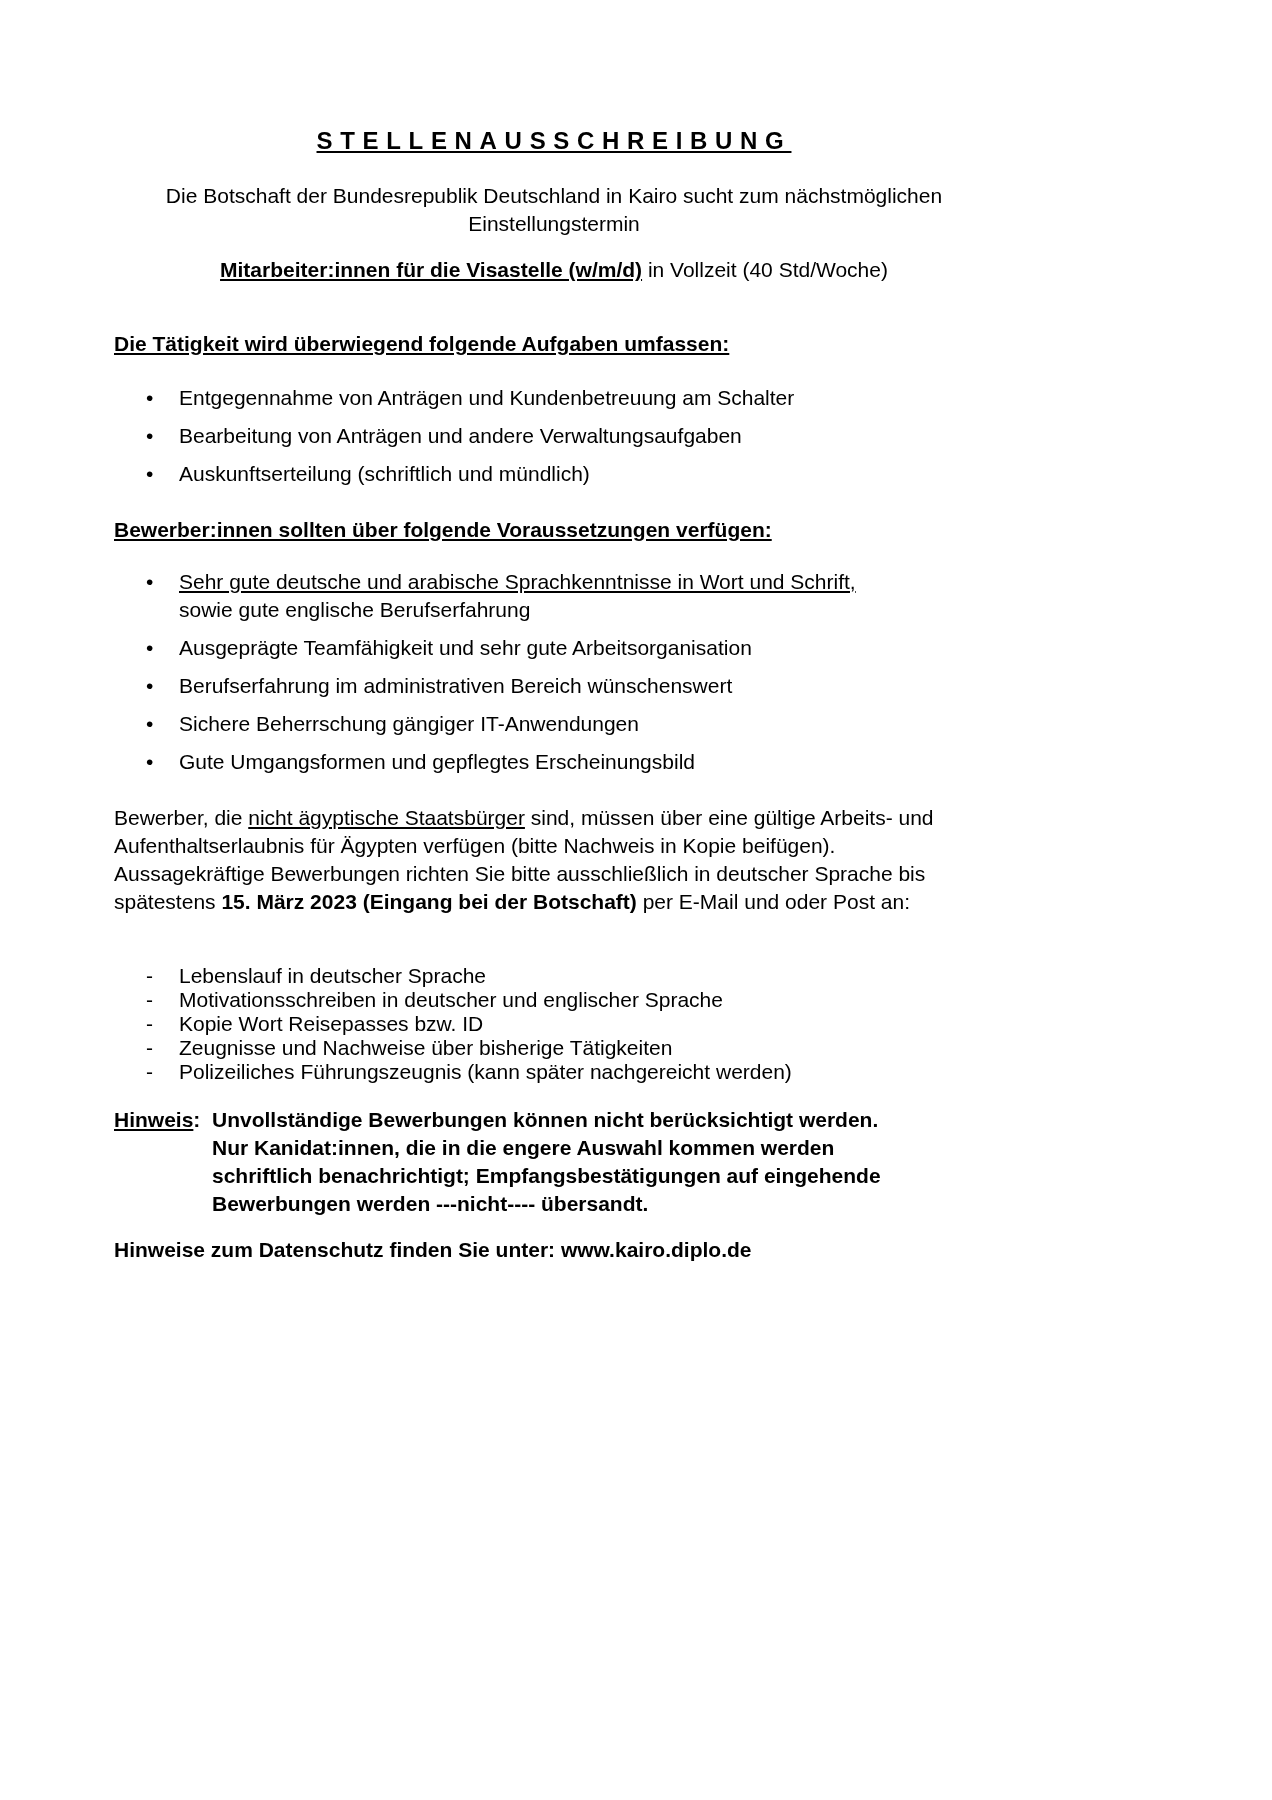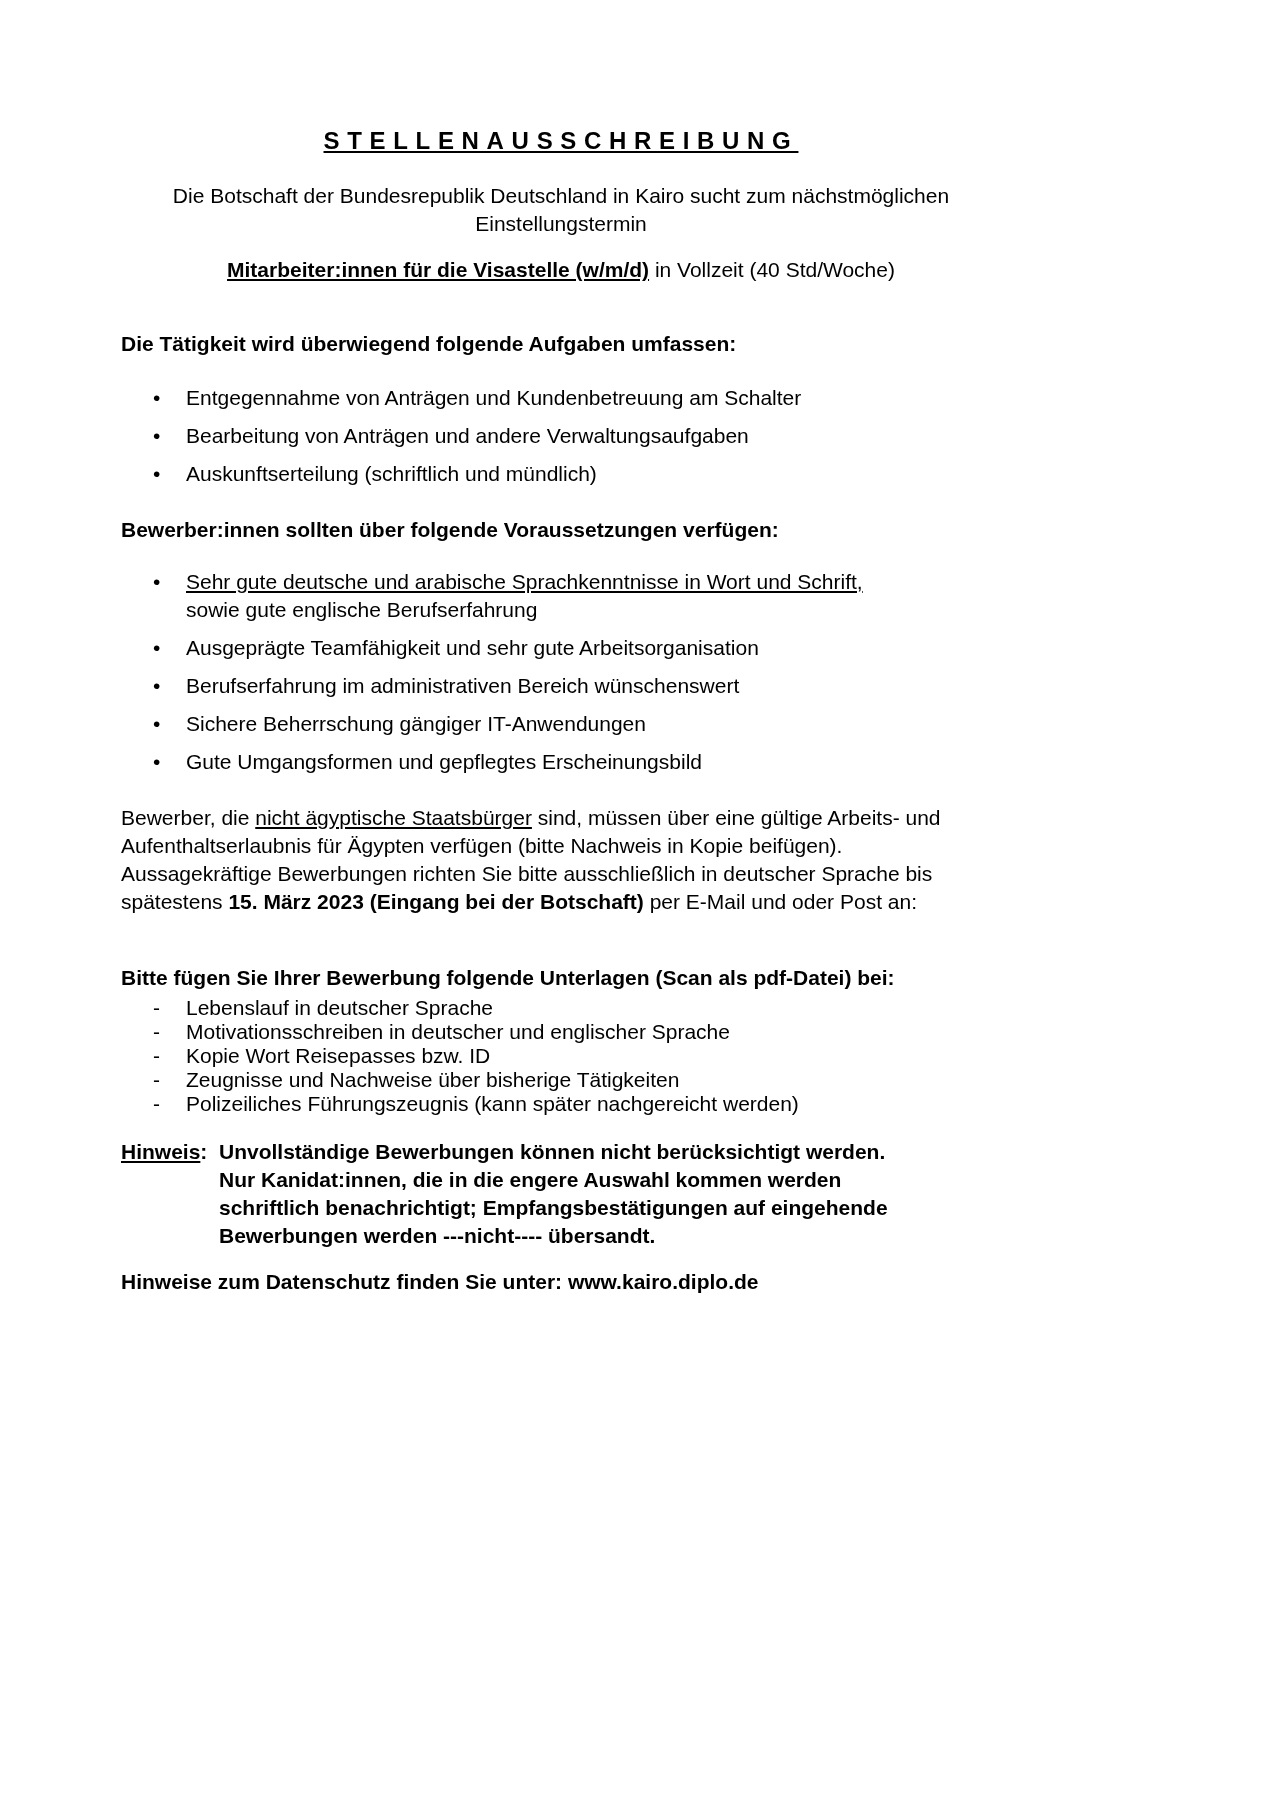--- a/index.html
+++ b/index.html
@@ -10,21 +10,21 @@
     height: 1800px;
     background: #ffffff;
     color: #000000;
     font-family: "Liberation Sans", "DejaVu Sans", sans-serif;
     font-size: 21px;
     line-height: 28px;
     overflow: hidden;
   }
   .content {
     position: absolute;
-    left: 121px;
+    left: 114px;
     top: 126px;
     width: 880px;
   }
   .b { font-weight: bold; }
   .u { text-decoration: underline; }
   .center { text-align: center; }
 
   .title {
     font-size: 24px;
     font-weight: bold;
@@ -33,20 +33,21 @@
     text-align: center;
     line-height: 30px;
     margin-bottom: 26px;
   }
   .intro { margin-bottom: 18px; }
   .position-line { margin-bottom: 46px; text-align: center; }
   .position-line .emph { font-weight: bold; text-decoration: underline; }
 
   .section-heading {
     font-weight: bold;
+    text-decoration: underline;
     margin-bottom: 26px;
   }
   .section-heading.req { margin-bottom: 24px; }
 
   .list { margin-bottom: 28px; }
   .list .item { display: flex; margin-bottom: 10px; }
   .list .marker { flex: 0 0 33px; margin-left: 32px; }
   .list .item-text { flex: 1; }
 
   .application { margin-bottom: 48px; }
@@ -127,21 +128,20 @@
     </div>
 
     <div class="application">
       <div><span>Bewerber, die </span><span class="u">nicht ägyptische Staatsbürger</span><span> sind, müssen über eine gültige Arbeits- und</span></div>
       <div><span>Aufenthaltserlaubnis für Ägypten verfügen (bitte Nachweis in Kopie beifügen).</span></div>
       <div><span>Aussagekräftige Bewerbungen richten Sie bitte ausschließlich in deutscher Sprache bis</span></div>
       <div><span>spätestens </span><span class="b">15. März 2023 (Eingang bei der Botschaft)</span><span> per E-Mail und oder Post an:</span></div>
     </div>
 
 
-    <div class="docs-heading">Bitte fügen Sie Ihrer Bewerbung folgende Unterlagen (Scan als pdf-Datei) bei:</div>
 
     <div class="docs-list">
       <div class="item">
         <span class="marker">-</span>
         <span class="item-text">Lebenslauf in deutscher Sprache</span>
       </div>
       <div class="item">
         <span class="marker">-</span>
         <span class="item-text">Motivationsschreiben in deutscher und englischer Sprache</span>
       </div>

